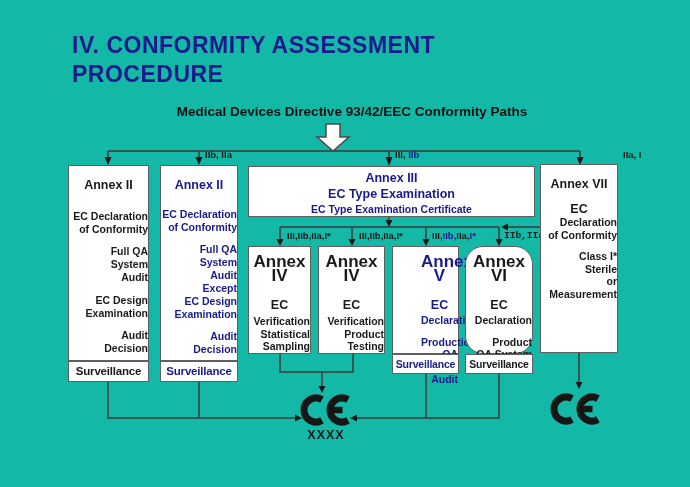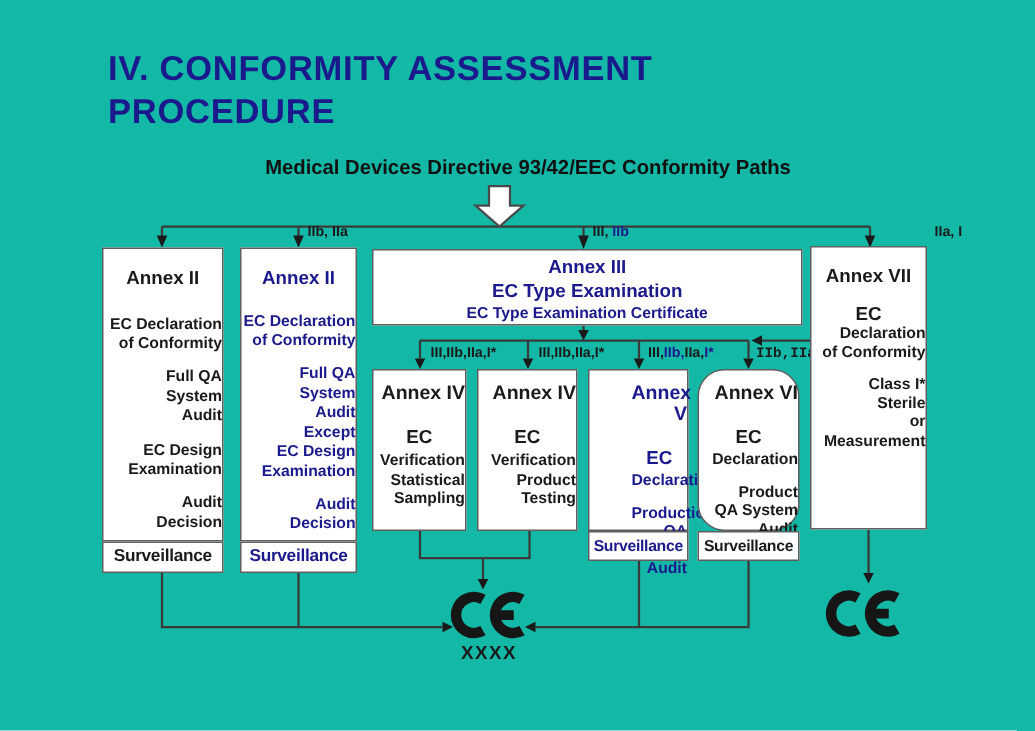--- a/index.html
+++ b/index.html
@@ -22,21 +22,21 @@
   .blk{color:#1a1a1a;}
   .blabel{position:absolute;font-size:9.5px;line-height:11px;white-space:nowrap;}
   
   .t12{font-size:12.5px;line-height:15px;}
   .b10{font-size:10.5px;line-height:13px;}
   .surv{
     position:absolute;background:#fff;border:1.5px solid #5f5f5f;box-sizing:border-box;
     text-align:center;font-size:11.5px;line-height:18px;letter-spacing:-.2px;
   }
   
-  .t11{font-size:13px;line-height:14px;text-align:right;}
+  .t11{font-size:17px;line-height:14px;}
   .ec12{font-size:12.5px;line-height:14px;}
   .b10s{font-size:10.5px;line-height:12.5px;}
   #annex3 .t12{line-height:16px;}
   #annex3 .cert{font-size:10.5px;line-height:14px;}
   #xxxx{left:299px;top:428px;width:54px;text-align:center;font-size:12.5px;letter-spacing:1px;}
   svg{position:absolute;left:0;top:0;}
 </style>
 </head>
 <body>
 

